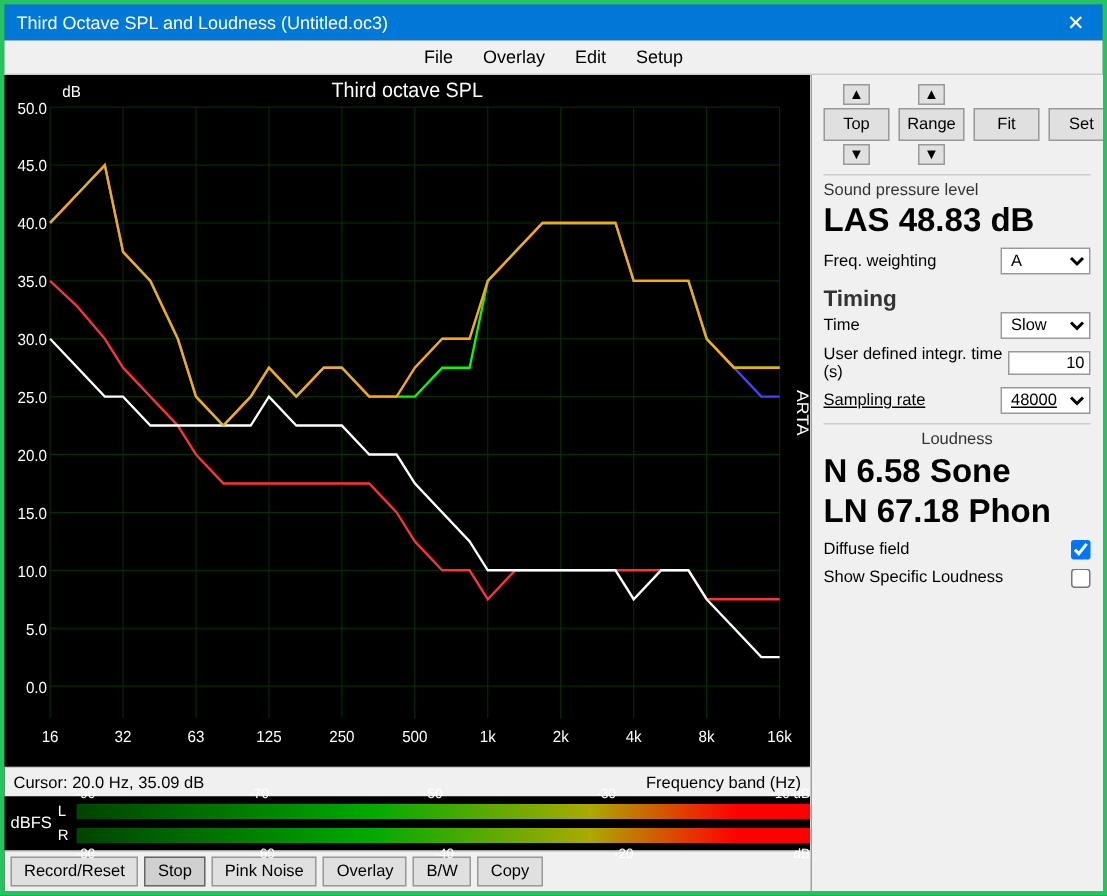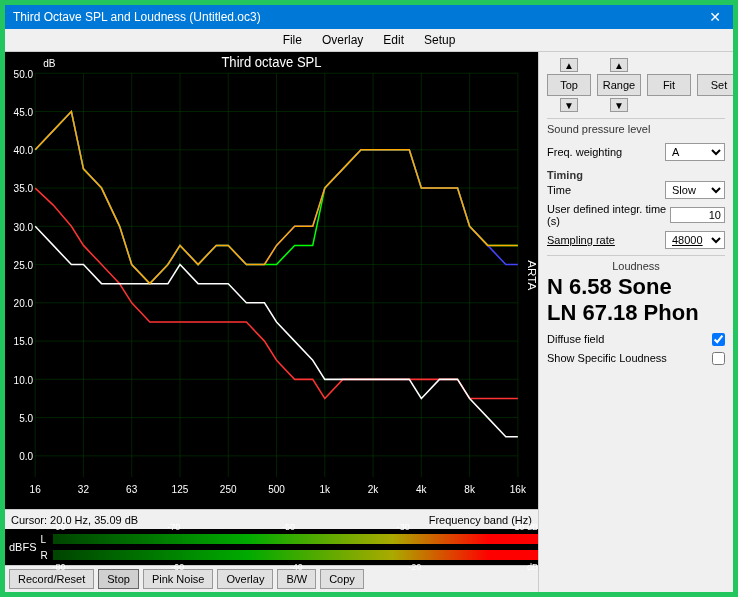--- a/index.html
+++ b/index.html
@@ -11,21 +11,21 @@
       justify-content: center;
       align-items: center;
       width: 738px;
       height: 597px;
       overflow: hidden;
     }
     .window {
       width: 738px;
       height: 597px;
       background: #737373;
-      border: 5px solid #22c55e;
+      border: 3px solid #22c55e;
       display: flex;
       flex-direction: column;
     }
     .title-bar {
       background: #0078d7;
       color: white;
       padding: 4px 8px;
       display: flex;
       align-items: center;
       justify-content: space-between;
@@ -194,21 +194,21 @@
       font-size: 11px;
     }
     .select-box {
       width: 60px;
       font-size: 11px;
       border: 1px solid #999;
       background: white;
       padding: 1px 2px;
     }
     .section-label {
-      font-size: 11px;
+      font-size: 15px;
       font-weight: bold;
       color: #333;
       margin-top: 2px;
     }
     .row-label-value {
       display: flex;
       align-items: center;
       justify-content: space-between;
       font-size: 11px;
     }
@@ -427,20 +427,21 @@
         </div>
         <div class="ctrl-group">
           <div style="height:14px;"></div>
           <button class="ctrl-text-btn">Set</button>
           <div style="height:14px;"></div>
         </div>
       </div>
 
       <div class="spl-section">
         <div class="spl-label">Sound pressure level</div>
+        <div class="spl-value">LAS 48.83 dB</div>
       </div>
 
       <div class="freq-weighting-row">
         <span>Freq. weighting</span>
         <select class="select-box">
           <option>A</option>
           <option>B</option>
           <option>C</option>
           <option>Z</option>
         </select>

